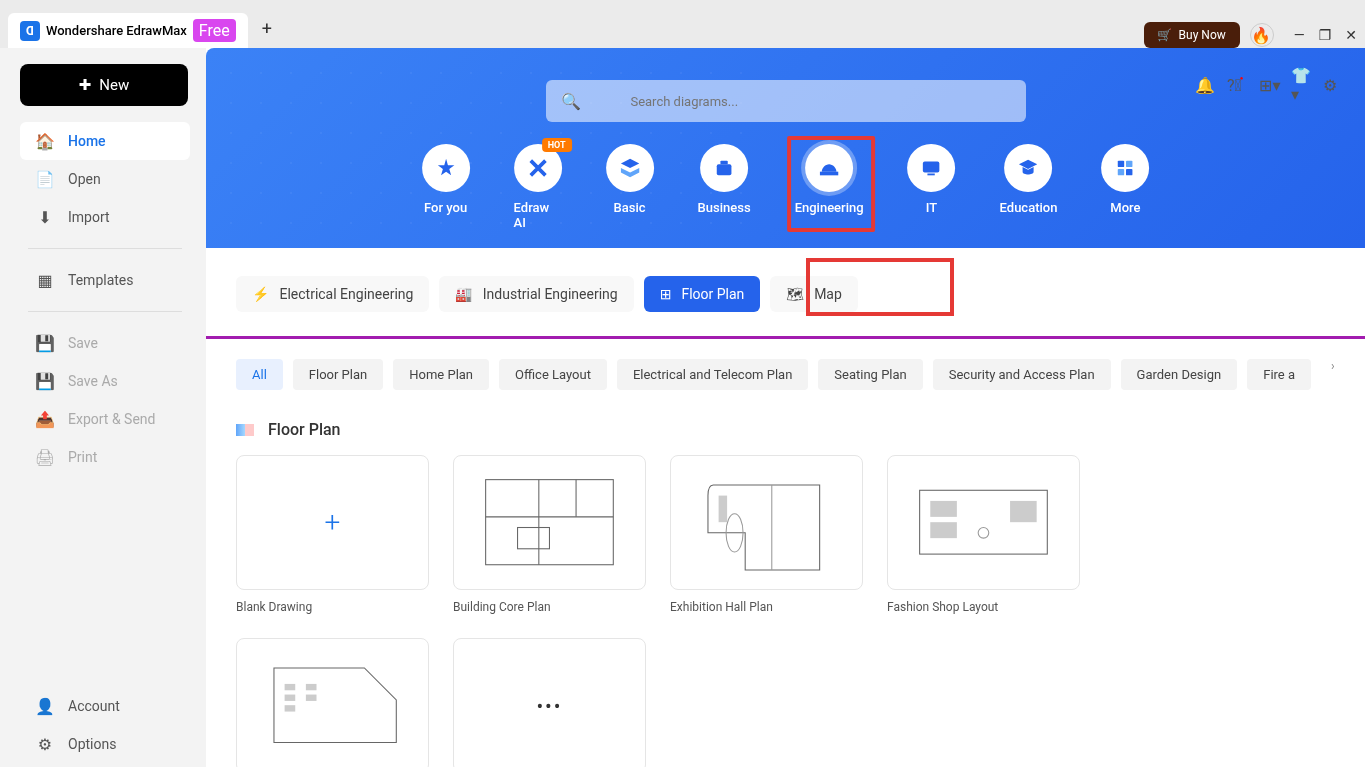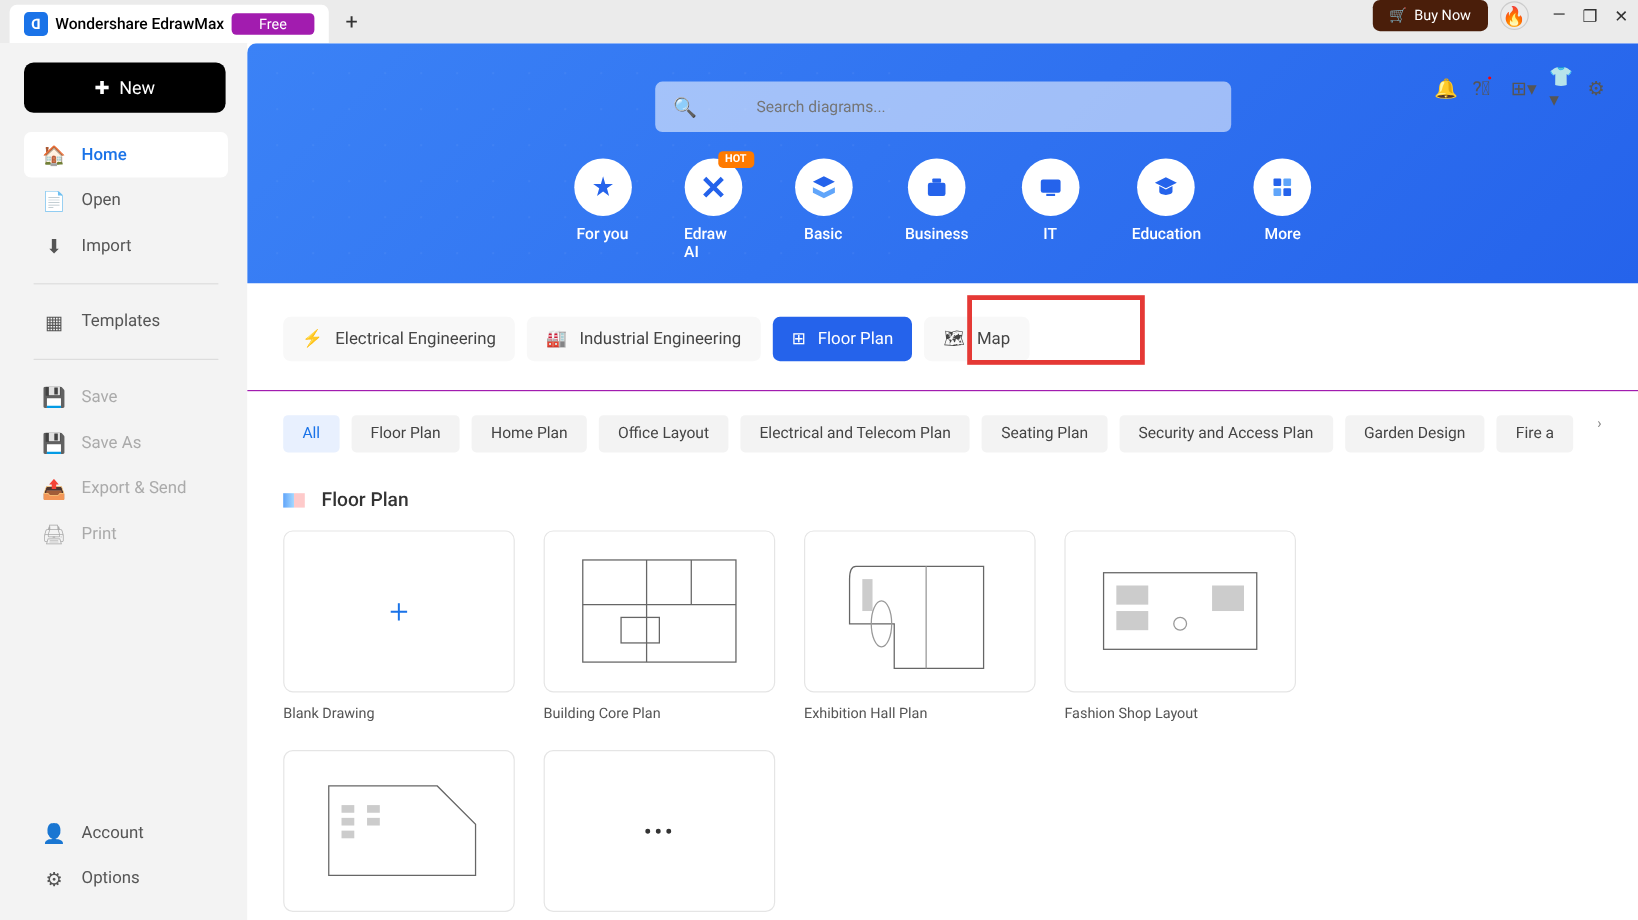--- a/index.html
+++ b/index.html
@@ -1,24 +1,24 @@
 <!DOCTYPE html>
 <html><head>
   <meta charset="utf-8">
   <style>
     * { margin: 0; padding: 0; box-sizing: border-box; font-family: -apple-system, BlinkMacSystemFont, 'Segoe UI', Roboto, sans-serif; }
     body { background: #f3f3f3; width: 1365px; height: 767px; overflow: hidden; }
     
-    .title-bar { height: 36px; background: #ebebeb; display: flex; align-items: flex-start; padding: 0 8px; justify-content: space-between; }
+    .title-bar { height: 48px; background: #ebebeb; display: flex; align-items: flex-end; padding: 0 8px; justify-content: space-between; }
     .title-left { display: flex; align-items: center; gap: 6px; }
     .app-tab { background: #fff; border-radius: 6px 6px 0 0; padding: 6px 12px; display: flex; align-items: center; gap: 6px; margin-top: 4px; }
     .app-icon { width: 20px; height: 20px; background: #1a73e8; border-radius: 4px; display: flex; align-items: center; justify-content: center; }
     .app-icon::before { content: "D"; color: #fff; font-size: 12px; font-weight: bold; transform: scaleX(-1); }
     .app-name { font-size: 13px; font-weight: 500; }
-    .free-badge { background: #a21caf; color: #fff; font-size: 12px; padding: 2px 23px; border-radius: 4px; }
+    .free-badge { background: #d946ef; color: #fff; font-size: 16px; padding: 2px 6px; border-radius: 4px; }
     .add-tab { font-size: 18px; color: #333; cursor: pointer; padding: 0 8px; }
     .title-right { display: flex; align-items: center; gap: 10px; }
     .buy-btn { background: #4a1e0a; color: #fff; border: none; padding: 6px 14px; border-radius: 6px; font-size: 12px; display: flex; align-items: center; gap: 6px; cursor: pointer; }
     .avatar-circle { width: 24px; height: 24px; border: 1px solid #ccc; border-radius: 50%; display: flex; align-items: center; justify-content: center; }
     .window-controls { display: flex; gap: 14px; margin-left: 10px; }
     .wc { font-size: 14px; color: #333; cursor: pointer; }
     
     .main-layout { display: flex; height: calc(100% - 36px); }
     
     .sidebar { width: 206px; background: #f3f3f3; padding: 16px 16px 16px 20px; display: flex; flex-direction: column; }
@@ -48,21 +48,21 @@
     .cat-label { font-size: 13px; font-weight: 500; }
     .cat-item.active .cat-circle { box-shadow: 0 0 0 4px rgba(255,255,255,0.3); }
     .cat-highlight { position: absolute; border: 4px solid #e53935; border-radius: 2px; top: -8px; left: -8px; padding: 44px 40px; pointer-events: none; }
     .hot-badge { position: absolute; top: -6px; right: -10px; background: #ff7a00; color: #fff; font-size: 9px; padding: 2px 6px; border-radius: 4px; font-weight: bold; margin-left: 20px; }
     
     .sub-categories { display: flex; gap: 10px; padding: 28px 20px 24px 30px; position: relative; }
     .subcat { display: flex; align-items: center; gap: 10px; padding: 10px 16px; background: #f8f8f8; border: none; border-radius: 6px; font-size: 14px; color: #444; cursor: pointer; }
     .subcat.active { background: #2563eb; color: #fff; }
     .subcat-highlight { position: absolute; border: 4px solid #e53935; top: 10px; left: 600px; padding: 25px 70px; pointer-events: none; }
     
-    .filter-chips { display: flex; gap: 10px; padding: 0 30px 20px; border-top: 1px solid #a21caf; padding-top: 20px; position: relative; overflow: hidden; }
+    .filter-chips { display: flex; gap: 10px; padding: 0 30px 20px; border-top: 3px solid #a21caf; padding-top: 20px; position: relative; overflow: hidden; }
     .chip { padding: 8px 16px; background: #f3f3f3; border: none; border-radius: 4px; font-size: 13px; color: #444; cursor: pointer; white-space: nowrap; }
     .chip.active { background: #e8f0fe; color: #1a73e8; }
     .chip-arrow { color: #888; font-size: 12px; padding-left: 10px; }
     
     .section-title { display: flex; align-items: center; gap: 14px; padding: 10px 30px 16px; }
     .section-icon { width: 18px; height: 12px; background: linear-gradient(90deg, #60a5fa, #a5d8ff 50%, #fecaca 50%); }
     .section-title span { font-size: 16px; font-weight: 500; color: #333; }
     
     .templates-grid { display: flex; gap: 24px; padding: 0 30px; flex-wrap: wrap; }
     .template-card { width: 193px; }
@@ -199,20 +199,30 @@
           <span class="cat-label">Basic</span>
         </div>
         <div class="cat-item">
           <div class="cat-circle">
               <svg width="22" height="22" viewBox="0 0 24 24">
                 <rect fill="#2563eb" x="4" y="8" width="16" height="12" rx="2"></rect>
                 <rect fill="#2563eb" x="8" y="4" width="8" height="4" rx="1"></rect>
               </svg>
             </div>
           <span class="cat-label">Business</span>
+        </div>
+        <div class="cat-item active">
+          <div class="cat-highlight"></div>
+          <div class="cat-circle">
+              <svg width="22" height="22" viewBox="0 0 24 24">
+                <path fill="#2563eb" d="M4 16c0-4 4-8 8-8s8 4 8 8H4z"></path>
+                <rect fill="#2563eb" x="2" y="16" width="20" height="4"></rect>
+              </svg>
+            </div>
+          <span class="cat-label">Engineering</span>
         </div>
         <div class="cat-item">
           <div class="cat-circle">
               <svg width="22" height="22" viewBox="0 0 24 24">
                 <rect fill="#2563eb" x="3" y="5" width="18" height="12" rx="2"></rect>
                 <rect fill="#2563eb" x="8" y="18" width="8" height="2"></rect>
               </svg>
             </div>
           <span class="cat-label">IT</span>
         </div>

